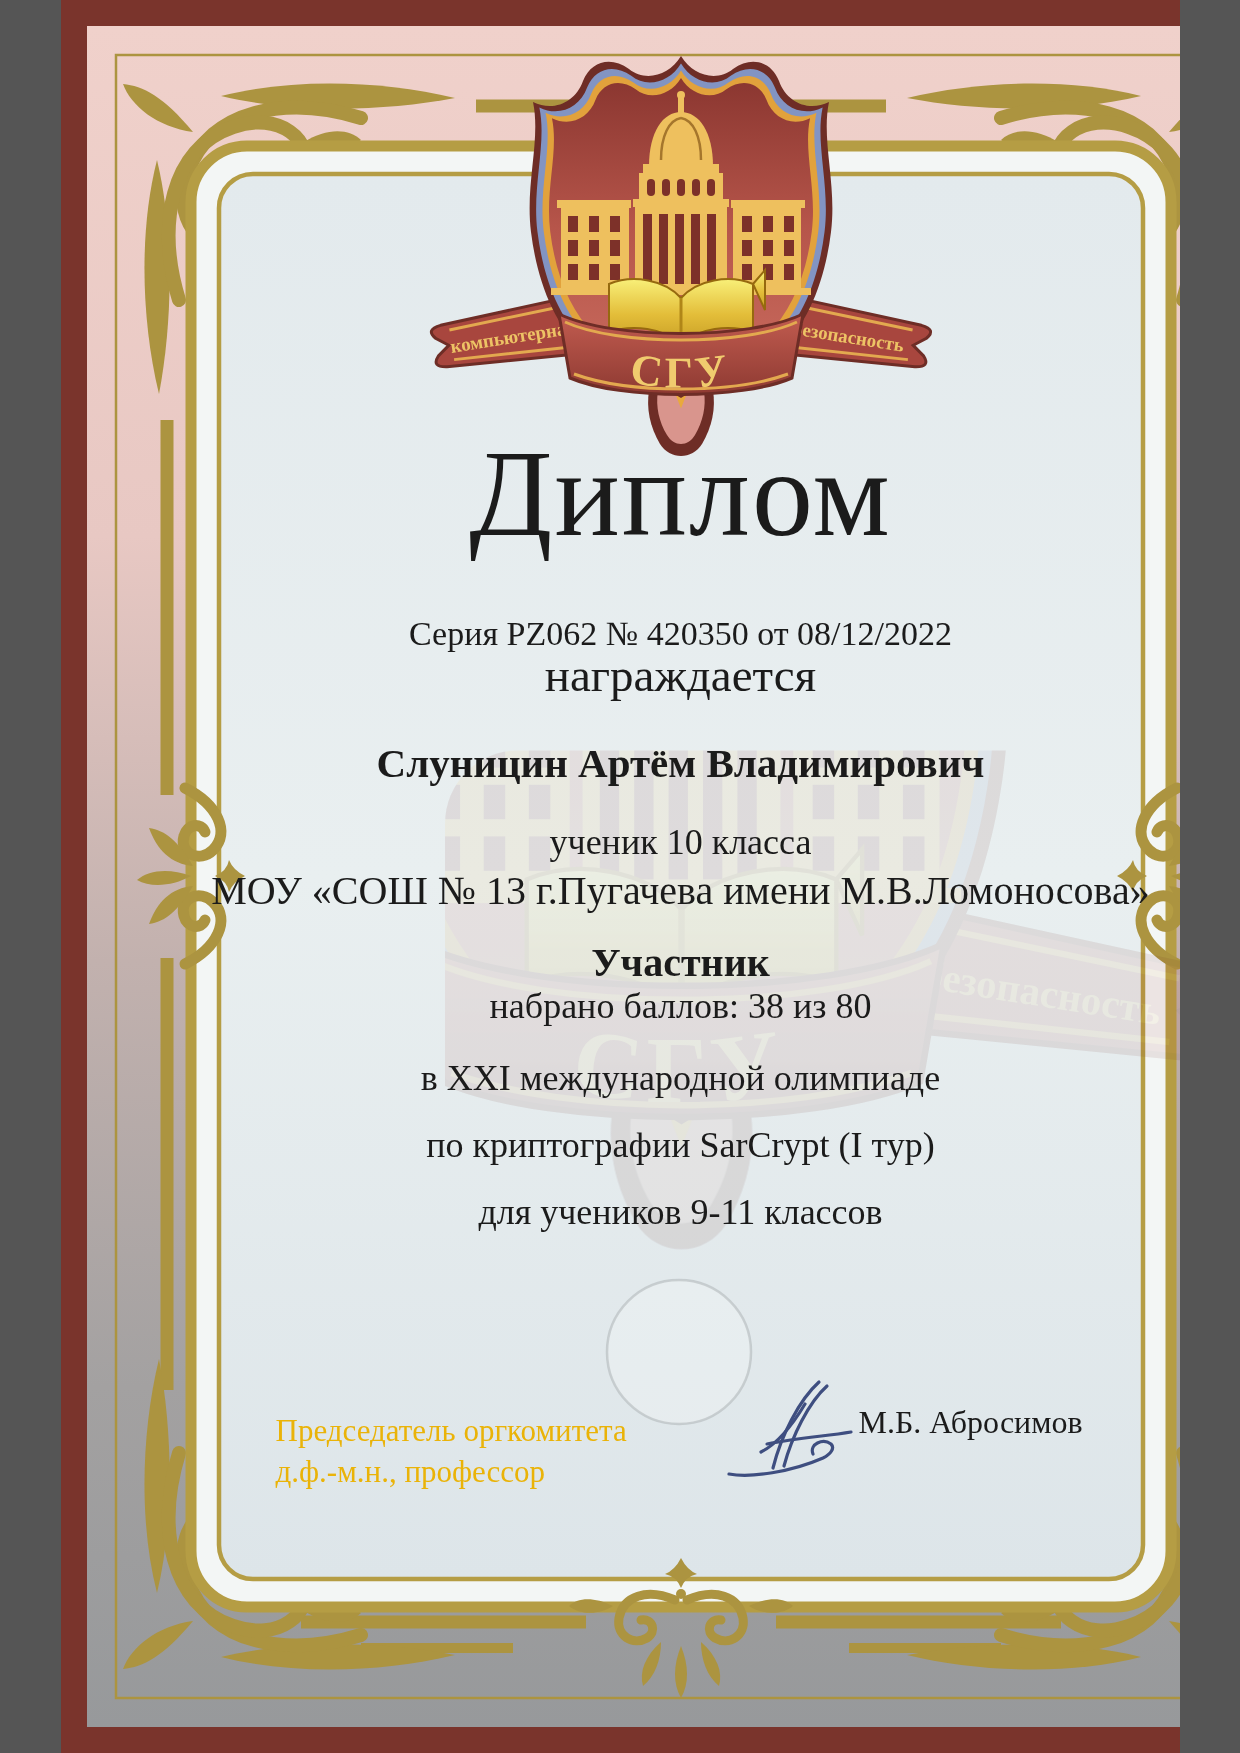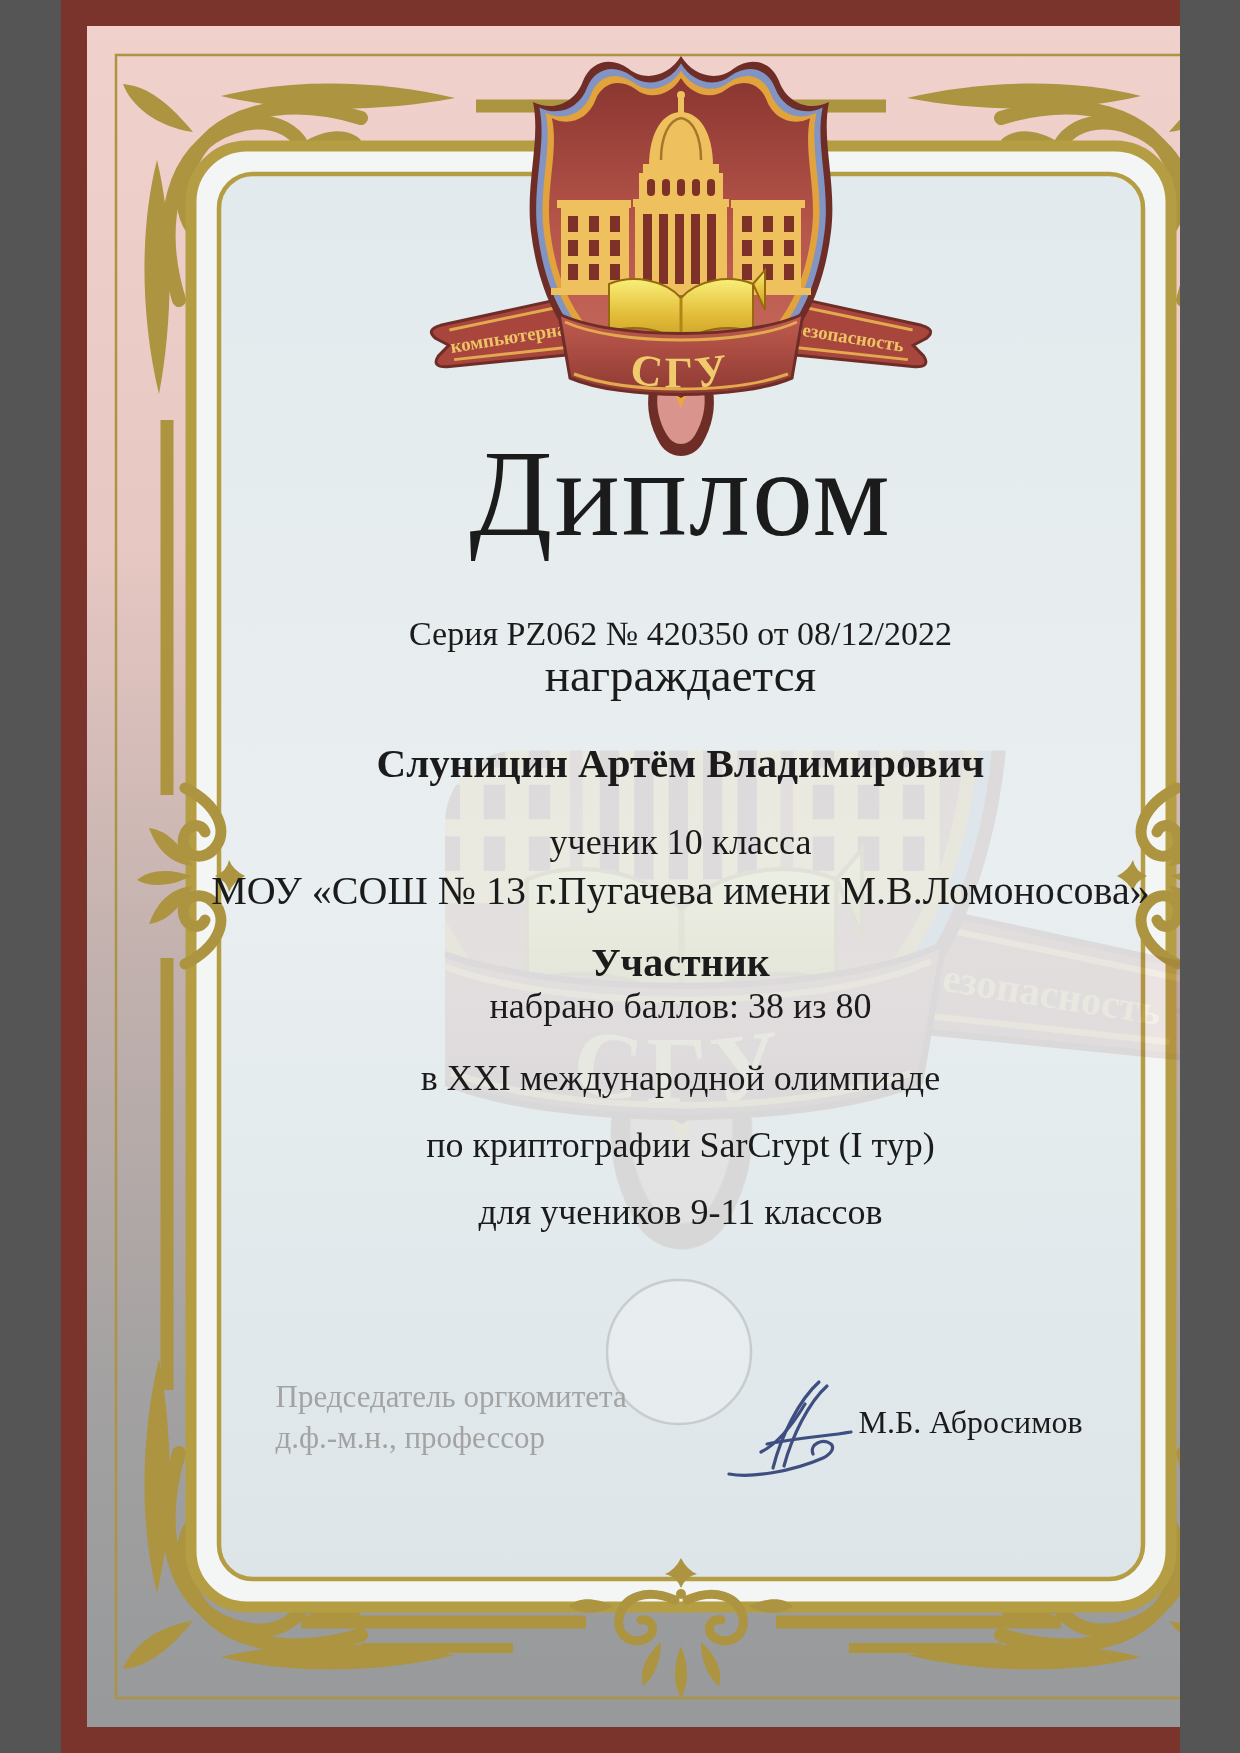--- a/index.html
+++ b/index.html
@@ -23,22 +23,22 @@
   .awarded{top:648px;font-size:47px;}
   .name{top:740px;font-size:41px;font-weight:bold;}
   .student{top:822px;font-size:36px;}
   .school{top:868px;font-size:40px;}
   .result{top:940px;font-size:40px;font-weight:bold;}
   .score{top:986px;font-size:36px;}
   .ev1{top:1058px;font-size:36px;}
   .ev2{top:1125px;font-size:36px;}
   .ev3{top:1192px;font-size:36px;}
   .sig-role{
-    position:absolute;left:215px;top:1376px;
-    font-size:31px;line-height:41px;text-align:left;color:#a3a3a3;
+    position:absolute;left:215px;top:1410px;
+    font-size:31px;line-height:41px;text-align:left;color:#eab308;
     font-family:"Liberation Serif", serif;
   }
   .sig-name{
     position:absolute;left:798px;top:1404px;
     font-size:32px;text-align:center;color:#1b1b1b;
     font-family:"Liberation Serif", serif;white-space:nowrap;
   }
 </style>
 </head>
 <body>

